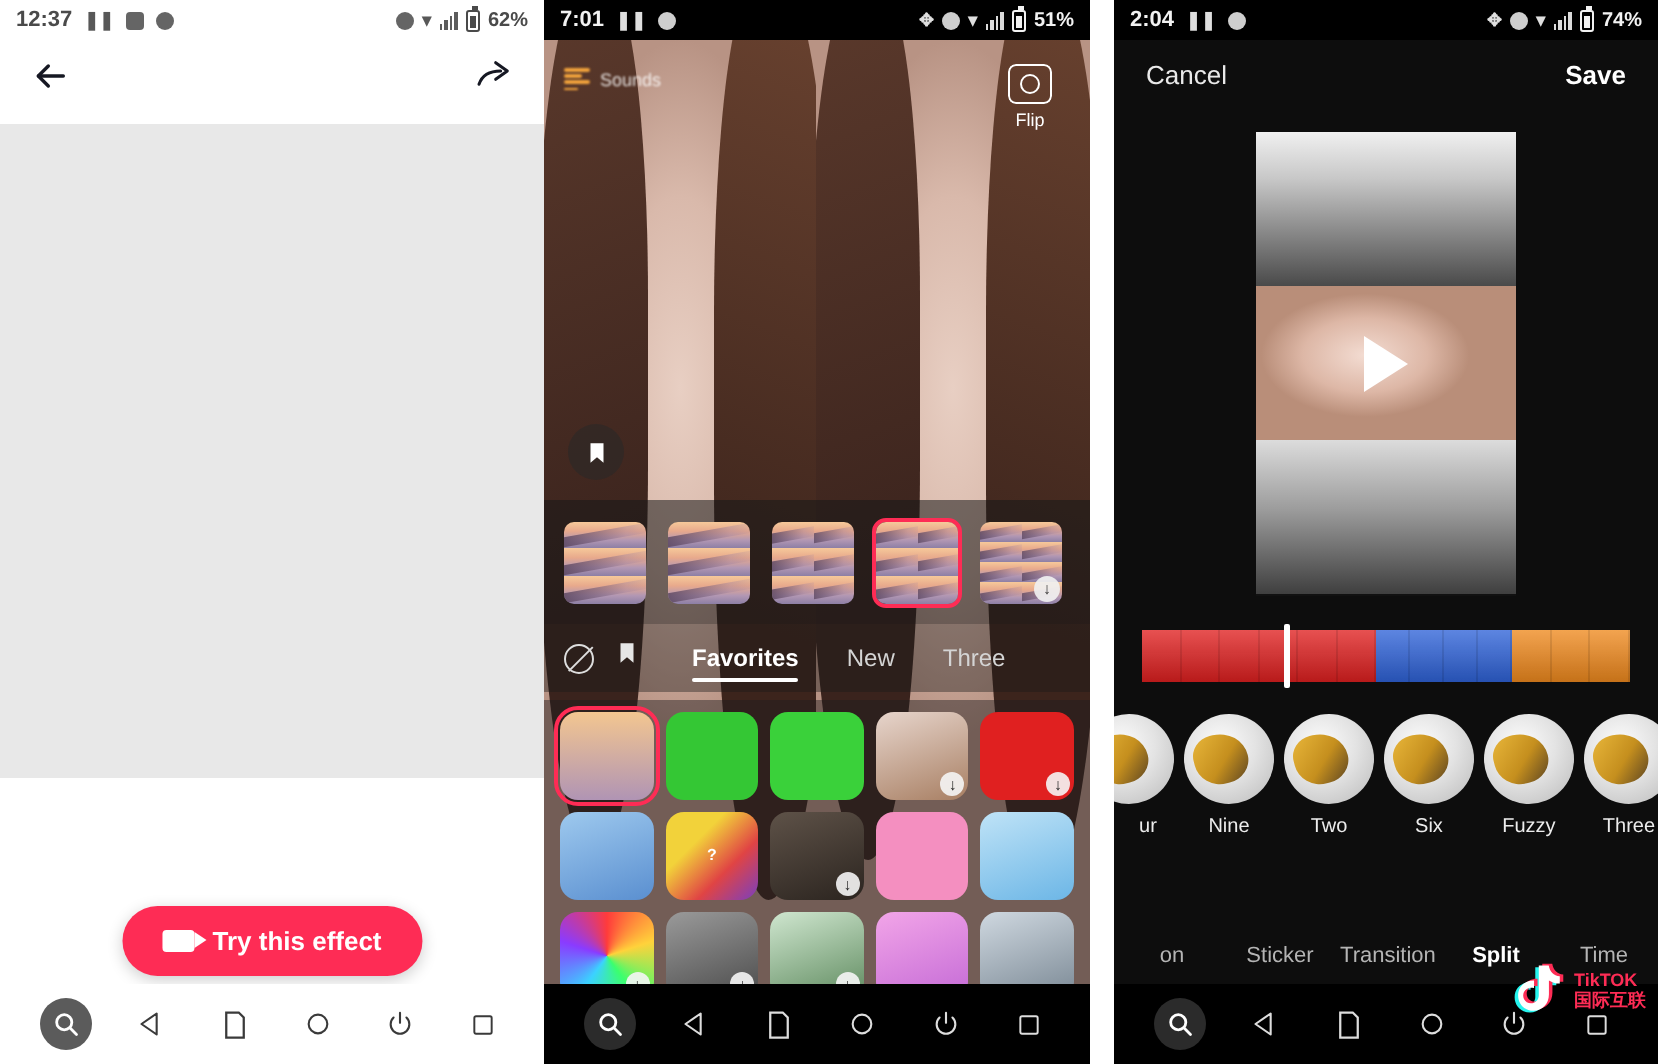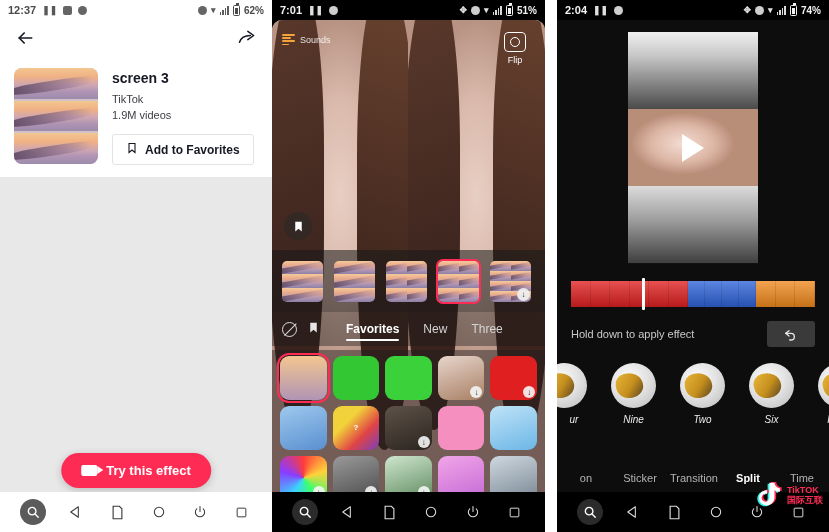--- a/index.html
+++ b/index.html
@@ -102,21 +102,21 @@
   .nav-light { background: #ffffff; }
   .nav-dark { background: #000000; }
   .nav-ic { width: 22px; height: 22px; display:flex; align-items:center; justify-content:center;}
   .nav-search {
     border-radius: 50%; width: 26px; height: 26px; display:flex;align-items:center;justify-content:center;
   }
   .nav-light .nav-search { background: #5b5b5b; }
   .nav-dark .nav-search { background: #2b2b2b; }
 
   
-  .cam-view { position: absolute; top: 20px; left: 0; right: 0; bottom: 0; overflow: hidden; border-radius: 10px; }
+  .cam-view { position: absolute; top: 20px; left: 0; right: 0; bottom: 0; overflow: hidden; }
   .cam-half { position: absolute; top:0; bottom:0; width: 50%; overflow: hidden;}
   .cam-half.l { left: 0; } .cam-half.r { left: 50%; }
   .face {
     position:absolute; inset:0;
     background:
       radial-gradient(ellipse 46% 34% at 50% 34%, #e8cfc3 0%, #d9b9ab 55%, #b89384 100%),
       linear-gradient(180deg,#d9cec9 0%, #c5a9a0 32%, #6e4d4a 62%, #4a3038 100%);
   }
   .face::before {
     content:""; position:absolute; left:-4%; top:-6%; width:42%; height:86%;
@@ -243,23 +243,22 @@
   .hint-row {
     display: flex; align-items: center; justify-content: space-between;
     padding: 14px 14px 0 14px;
   }
   .hint { color: #c9c9c9; font-size: 11px; }
   .undo-btn {
     width: 48px; height: 26px; background: #3a3a3a; border-radius: 3px;
     display: flex; align-items: center; justify-content: center; color: #e6e6e6; font-size: 14px;
   }
   .fx-row {
-    display: flex; align-items: flex-end; gap: 24px; padding: 16px 0 0 4px;
+    display: flex; align-items: flex-end; gap: 5px; padding: 16px 0 0 4px;
     overflow: hidden;
-    font-style: italic;
   }
   .fx { width: 45px; flex: 0 0 auto; text-align: center; }
   .fx-thumb {
     width: 45px; height: 45px; border-radius: 50%; margin: 0 auto 6px auto;
     background: radial-gradient(circle at 40% 35%, #fdfdfd 0%, #e3e3e3 45%, #b9b9b9 100%);
     position: relative; overflow: hidden;
   }
   .fx-thumb::after {
     content:""; position:absolute; left:12%; top:22%; width:60%; height:56%;
     background: linear-gradient(135deg,#e8b63a 0%, #c58f1e 55%, #5a4322 100%);
@@ -320,40 +319,20 @@
           </svg>
       </div>
       <div class="icon-btn">
         <svg width="20" height="20" viewBox="0 0 24 24" fill="none" stroke="#161823" stroke-width="1.8" stroke-linecap="round" stroke-linejoin="round">
             <path d="M3 17c2-6 7-8 13-8"></path>
             <polyline points="13 4 20 9 13 14"></polyline>
           </svg>
       </div>
     </div>
 
-    <div class="effect-card">
-      <div class="cover">
-        <div class="cover-strip"></div>
-          <div class="cover-strip"></div>
-          <div class="cover-strip"></div>
-      </div>
-      <div class="effect-meta">
-        <div class="effect-title">screen 3</div>
-        <div class="effect-author">TikTok</div>
-        <div class="effect-count">1.9M videos</div>
-        <div class="fav-btn">
-          <span>
-            <svg width="12" height="14" viewBox="0 0 24 24" fill="none" stroke="#161823" stroke-width="2.2">
-                <path d="M6 3h12v18l-6-5-6 5z"></path>
-              </svg>
-          </span>
-          <span>Add to Favorites</span>
-        </div>
-      </div>
-    </div>
 
     <div class="grid" id="p1grid">
         <div class="cell">
           <div class="split">
             <div style="background: linear-gradient(120deg, rgb(122, 92, 168), rgb(232, 116, 42));"></div>
             <div style="background: linear-gradient(140deg, rgb(122, 92, 168), rgb(232, 116, 42));"></div>
             <div style="background: linear-gradient(160deg, rgb(122, 92, 168), rgb(232, 116, 42));"></div>
           </div>
         </div>
         <div class="cell">
@@ -685,20 +664,24 @@
             <i></i>
             <i></i>
             <i></i>
             <i></i>
           </span>
         <span class="batt"></span>
         <span>74%</span>
       </div>
     </div>
 
+    <div class="p3-header">
+      <span>Cancel</span>
+      <span class="p3-save">Save</span>
+    </div>
 
     <div class="preview-wrap">
       <div class="preview">
         <div class="pv-band pv-gray"></div>
         <div class="pv-band pv-color"></div>
         <div class="pv-band pv-gray b2"></div>
         <div class="play-tri"></div>
       </div>
     </div>
 
@@ -726,29 +709,20 @@
             <div class="thumbs">
               <i></i>
               <i></i>
               <i></i>
             </div>
           </div>
           <div class="playhead" style="left: 29%;"></div>
         </div>
     </div>
 
-    <div class="hint-row">
-      <span class="hint">Hold down to apply effect</span>
-      <span class="undo-btn">
-        <svg width="16" height="16" viewBox="0 0 24 24" fill="none" stroke="#e6e6e6" stroke-width="2" stroke-linecap="round" stroke-linejoin="round">
-            <polyline points="9 7 4 11 9 15"></polyline>
-            <path d="M4 11h8a5 5 0 0 1 0 10h-2"></path>
-          </svg>
-      </span>
-    </div>
 
     <div class="fx-row" id="fxRow">
         <div class="fx cut">
           <div class="fx-thumb"></div>
           <div class="fx-lbl">ur</div>
         </div>
         <div class="fx">
           <div class="fx-thumb"></div>
           <div class="fx-lbl">Nine</div>
         </div>

